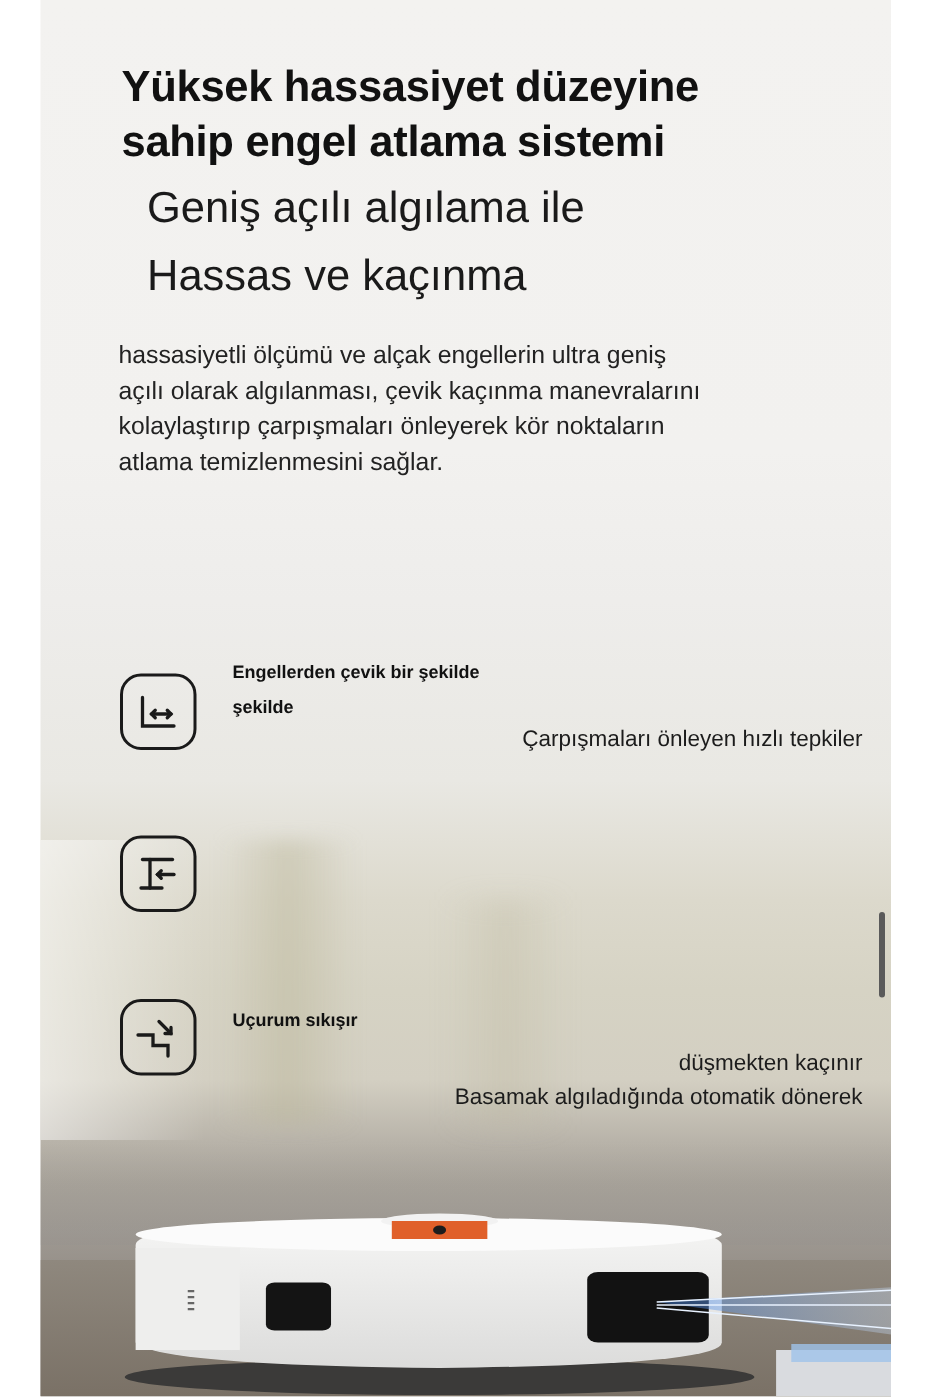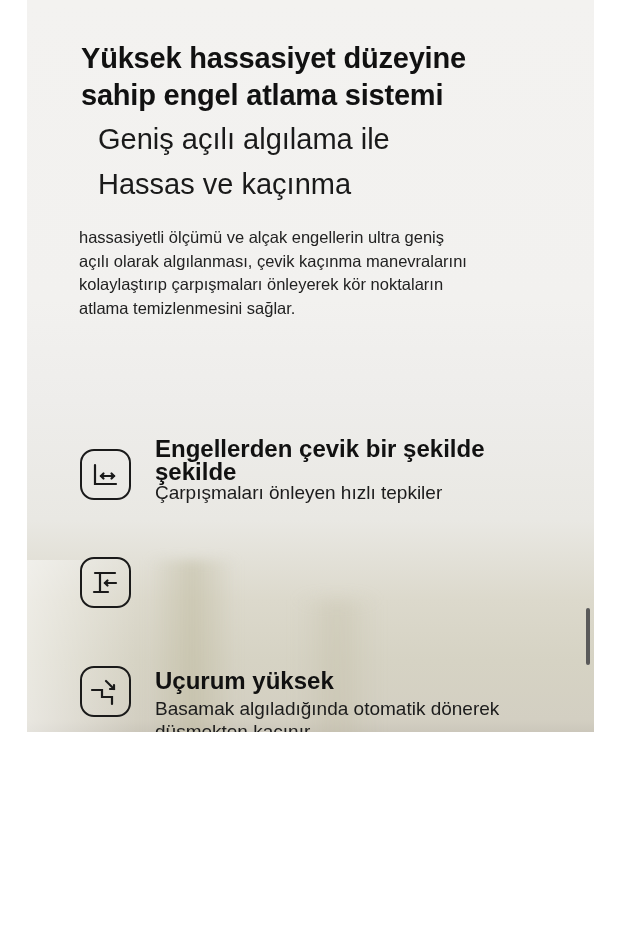--- a/index.html
+++ b/index.html
@@ -1,34 +1,34 @@
 <!DOCTYPE html>
 <html><head>
 <meta charset="utf-8">
 <style>
   html, body { margin:0; padding:0; }
   body { width:621px; height:931px; background:#ffffff; position:relative; overflow:hidden; font-family:"Liberation Sans","DejaVu Sans",sans-serif; }
   .panel {
-    position:absolute; left:27px; top:0; width:567px; height:732px; overflow:hidden;
+    position:absolute; left:27px; top:0; width:567px; height:931px; overflow:hidden;
     background: linear-gradient(180deg,#f3f2f0 0px,#f2f1ef 300px,#eeedeb 400px,#e9e8e3 520px,#dcd9cc 600px,#d6d3c4 660px,#d3cfc2 720px,#b9b4aa 760px,#a8a39a 790px,#9f9a93 820px,#8e8780 870px,#7c746b 931px);
   }
   .haze-l { position:absolute; left:0; top:560px; width:110px; height:200px; background:linear-gradient(90deg,rgba(255,255,255,0.5),rgba(255,255,255,0)); }
   .pillar { position:absolute; left:120px; top:560px; width:90px; height:190px; background:linear-gradient(90deg,rgba(200,195,170,0),rgba(185,180,150,0.45),rgba(200,195,170,0)); filter:blur(6px); }
   .pillar2 { position:absolute; left:270px; top:600px; width:80px; height:150px; background:linear-gradient(90deg,rgba(200,195,170,0),rgba(190,185,160,0.35),rgba(200,195,170,0)); filter:blur(8px); }
   .wall { position:absolute; left:0; top:760px; width:567px; height:70px; background:linear-gradient(180deg,rgba(200,196,190,0.0),rgba(150,146,142,0.35)); }
   .floor { position:absolute; left:0; top:840px; width:567px; height:91px; background:linear-gradient(180deg,#8f887e,#7a7166); }
 
   .h1 { position:absolute; left:54px; top:40px; width:520px; font-weight:700; font-size:29px; line-height:37px; color:#111; letter-spacing:-0.2px; }
   .h2 { position:absolute; left:54px; top:117px; width:520px; font-weight:400; font-size:29px; line-height:45px; color:#1a1a1a;margin-left:17px; }
   .desc { position:absolute; left:52px; top:226px; width:490px; font-size:16.5px; line-height:23.5px; color:#222; }
 
   .feat-icon { position:absolute; left:53px; width:51px; height:51px; border:2.3px solid #1a1a1a; border-radius:14px; box-sizing:border-box; }
   .feat-icon svg { position:absolute; left:0; top:0; width:47px; height:47px; }
-  .feat-title { position:absolute; left:128px; font-weight:700; font-size:24px; line-height:23px; color:#111; width:400px; }
-  .feat-sub { position:absolute; left:128px; font-size:19px; line-height:23px; color:#1c1c1c; width:420px; }
+  .feat-title { position:absolute; left:128px; font-weight:700; font-size:12px; line-height:23px; color:#111; width:400px; }
+  .feat-sub { position:absolute; left:128px; font-size:15px; line-height:23px; color:#1c1c1c; width:420px;text-align:right; }
 
   .scrollbar { position:absolute; left:586px; top:608px; width:4px; height:57px; background:#5a5a5a; border-radius:2px; }
 
   
   .robot { position:absolute; left:48px; top:800px; width:380px; height:131px; }
 </style>
 </head>
 <body>
 
 <div class="panel">
@@ -121,20 +121,20 @@
     </svg>
   </div>
 
   <div class="feat-icon" style="top:666px;">
     <svg viewBox="0 0 47 47" fill="none" stroke="#1a1a1a" stroke-width="2.2" stroke-linecap="round">
       <path d="M10 22 H20 V29 H30 V36"></path>
       <path d="M24 13 L32 21"></path>
       <path d="M28 21 H32 V17"></path>
     </svg>
   </div>
-  <div class="feat-title" style="top:669px;">Uçurum yüksek</div>
+  <div class="feat-title" style="top:669px;">Uçurum sıkışır</div>
   <div class="feat-sub" style="top:697px;">
+    <div>düşmekten kaçınır</div>
     <div>Basamak algıladığında otomatik dönerek</div>
-    <div>düşmekten kaçınır</div>
   </div>
 </div>
 
 <div class="scrollbar"></div>
 
 </body></html>

